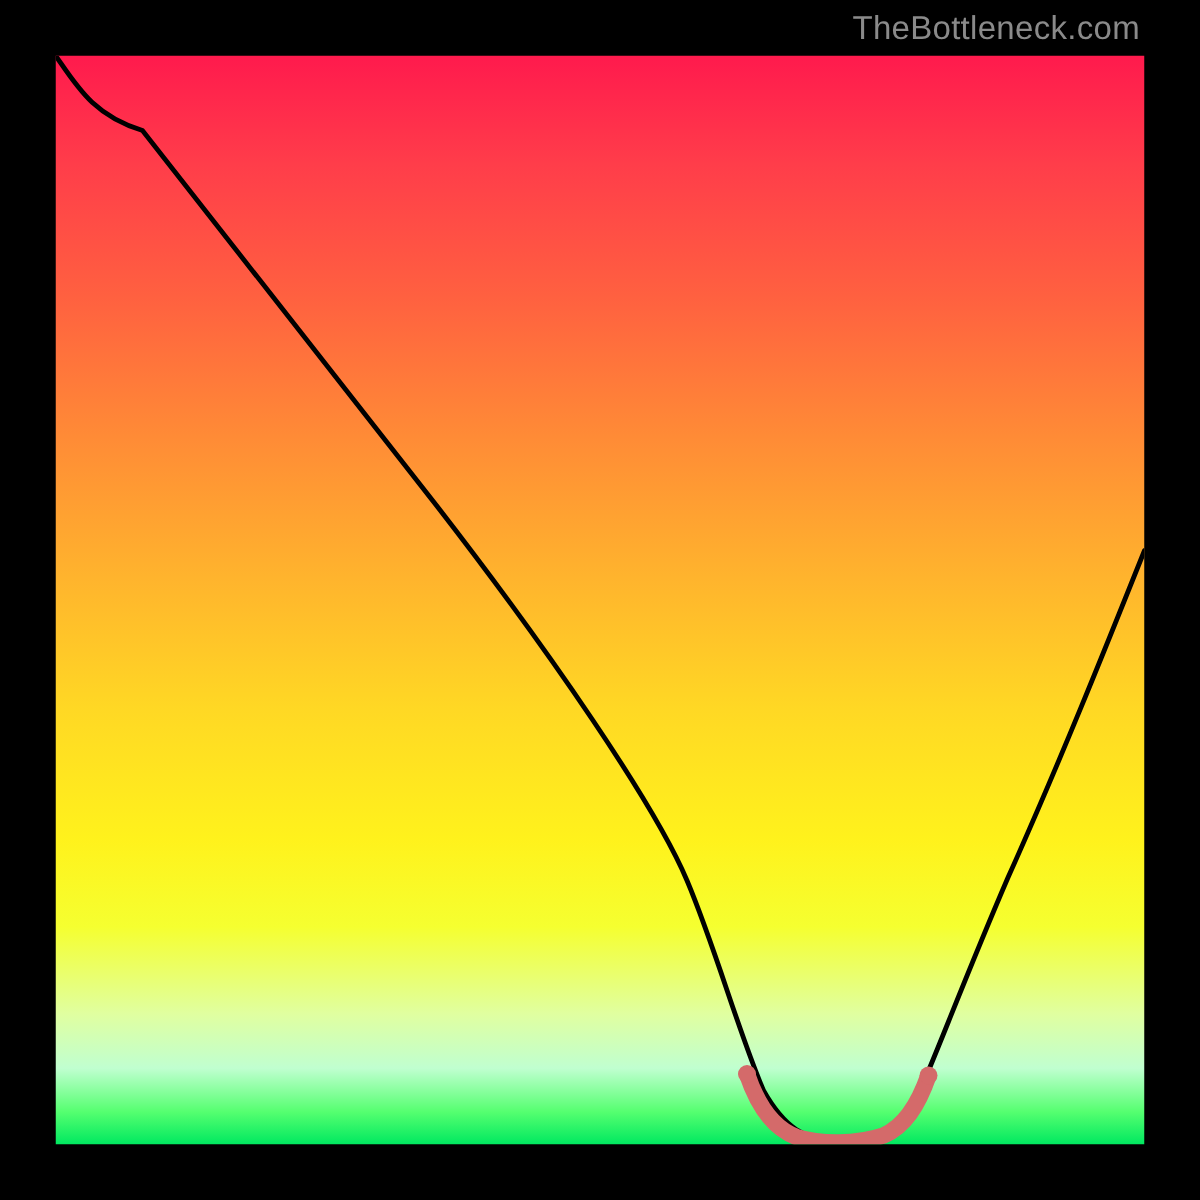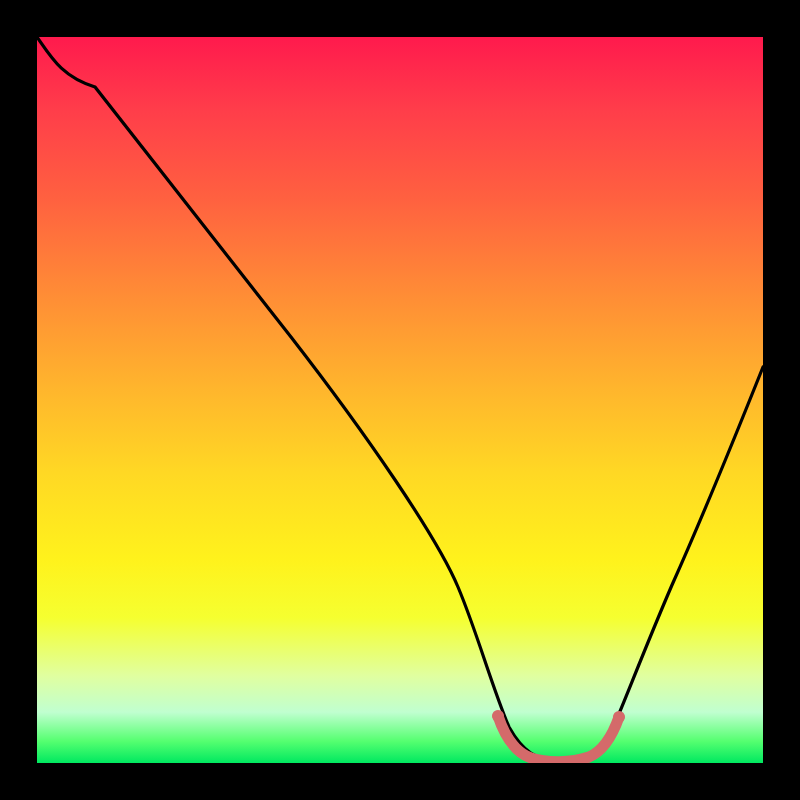--- a/index.html
+++ b/index.html
@@ -88,13 +88,14 @@
       <path d="M 461 679
                C 468 700, 478 715, 494 721
                C 510 726, 534 726, 552 720
                C 566 714, 575 700, 582 680" fill="none" stroke="#d46a6a" stroke-width="11" stroke-linecap="round"></path>
 
       <circle cx="461" cy="679" r="6" fill="#d46a6a"></circle>
       <circle cx="582" cy="680" r="6" fill="#d46a6a"></circle>
     </svg>
   </div>
 
+  <div class="watermark">TheBottleneck.com</div>
 </div>
 
 </body></html>

